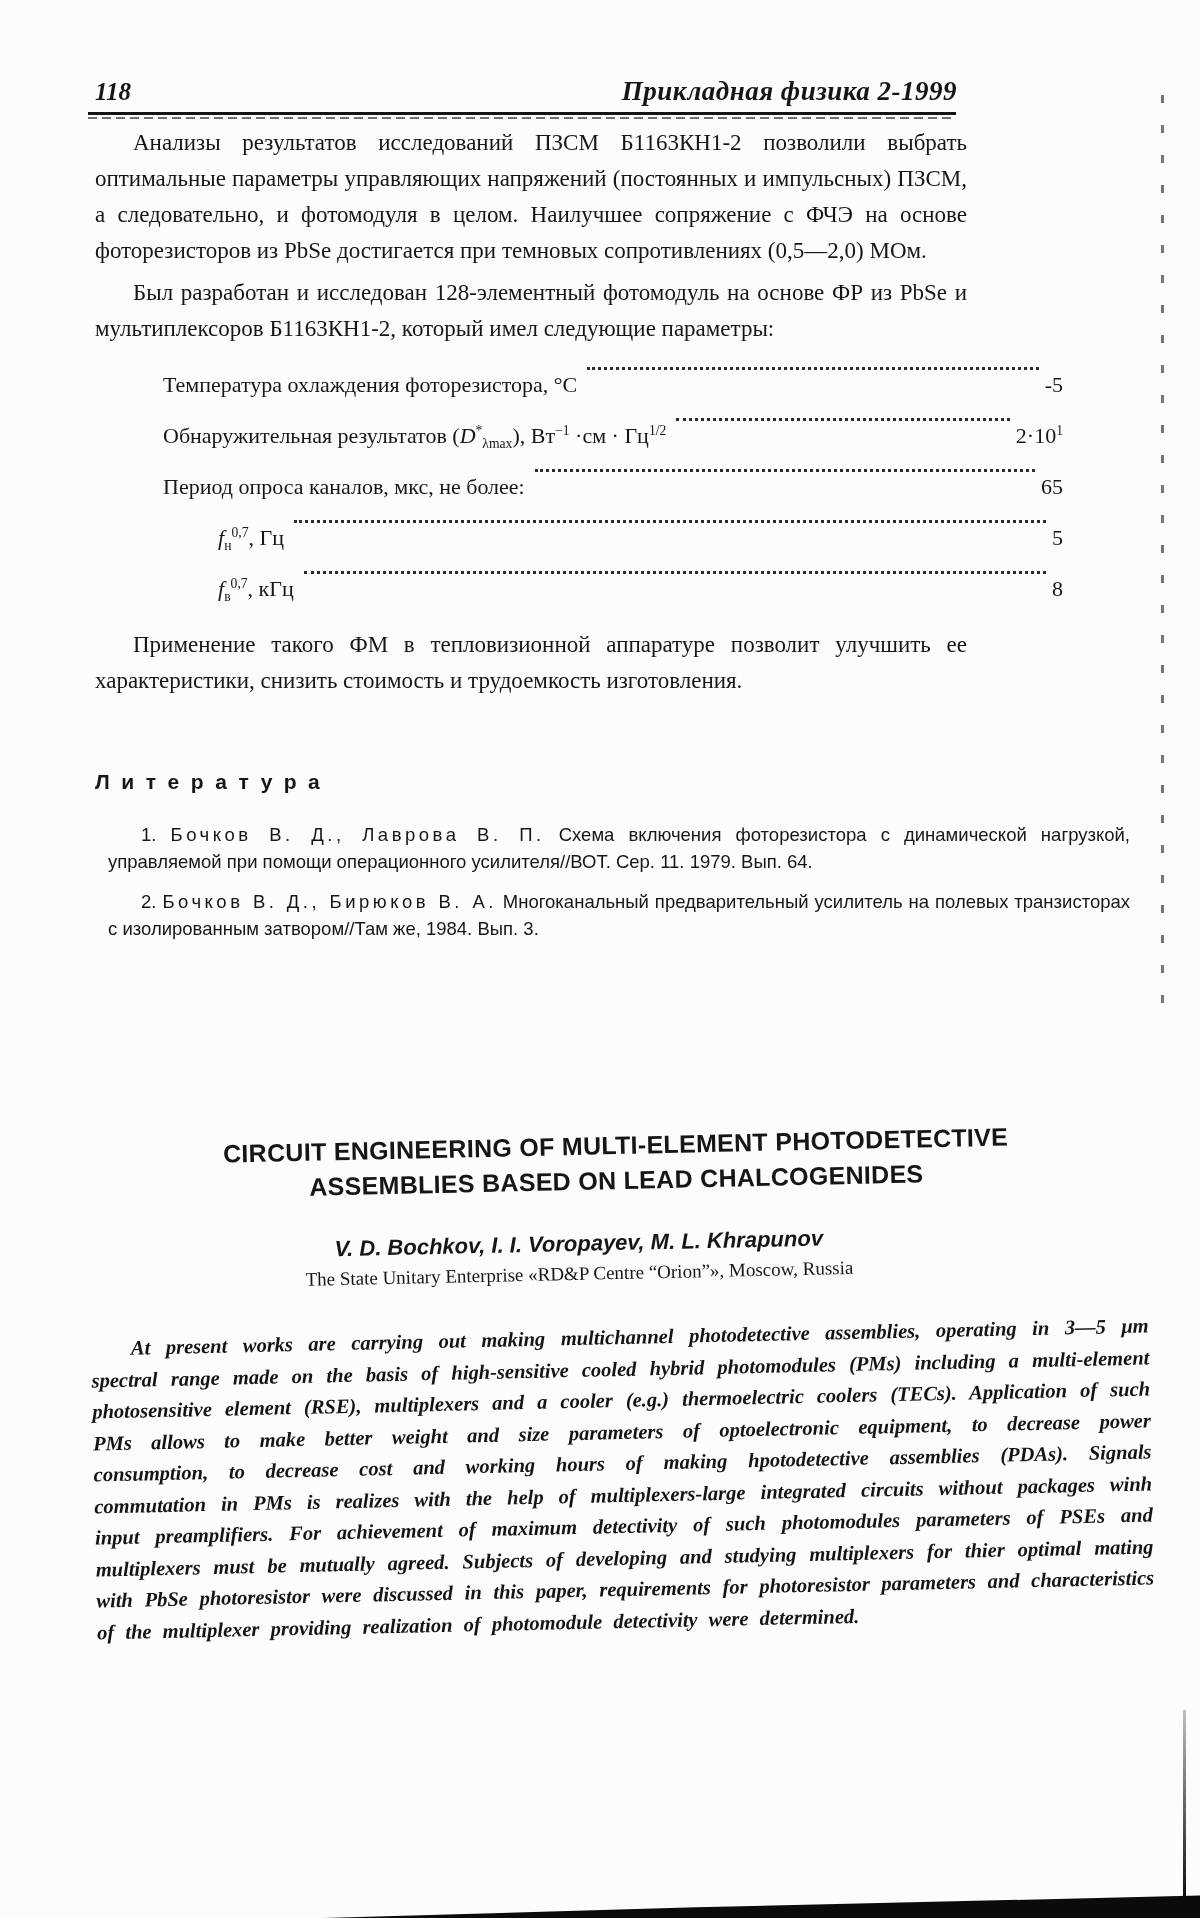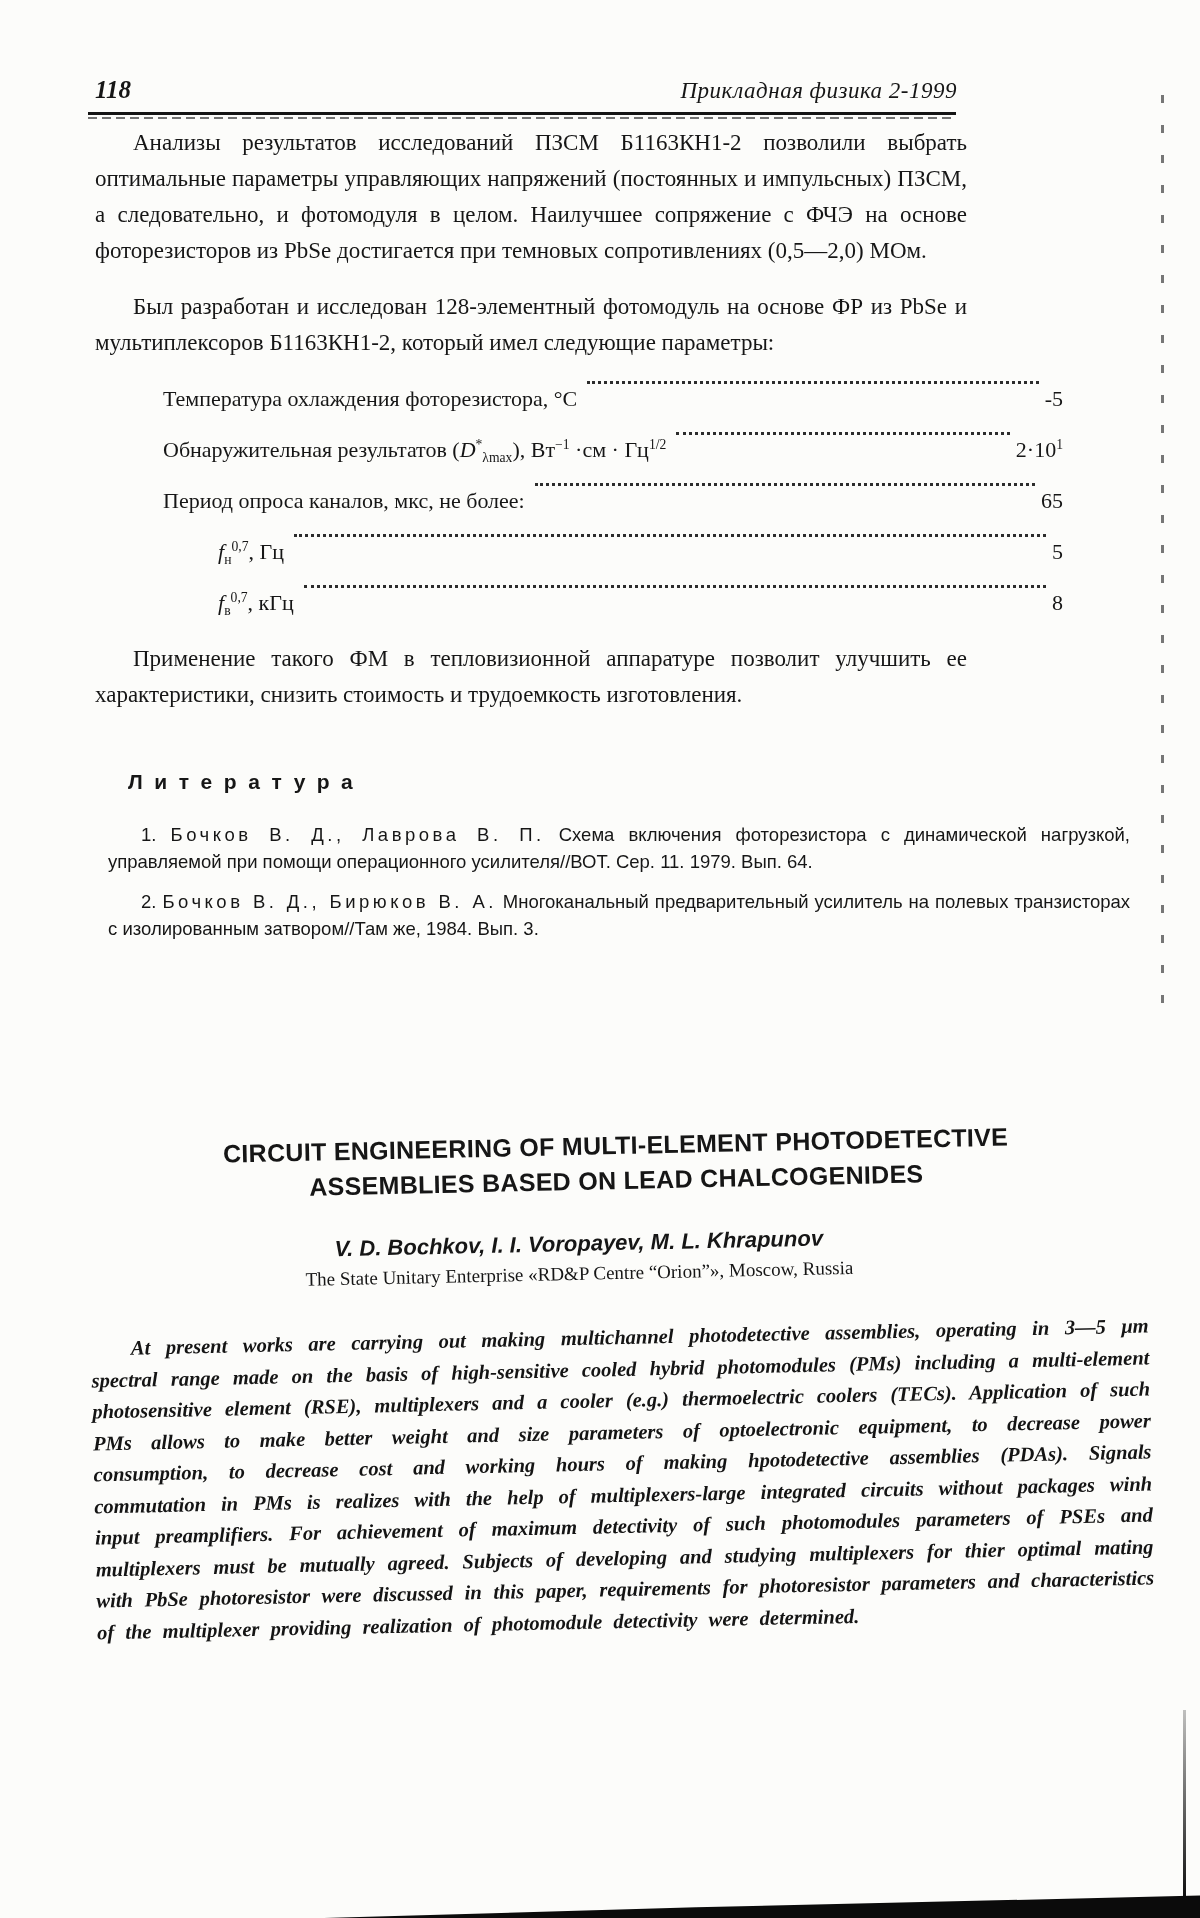--- a/index.html
+++ b/index.html
@@ -11,54 +11,54 @@
     color:#161616;
     font-family:"Liberation Serif", serif;
     overflow:hidden;
   }
   
   .header{
     position:absolute;left:95px;top:76px;width:862px;
     display:flex;justify-content:space-between;align-items:baseline;text-align:center;
   }
   .page-num{font-style:italic;font-weight:bold;font-size:25px;}
-  .journal{font-style:italic;font-weight:normal;font-size:23px;letter-spacing:.5px;}
+  .journal{font-style:italic;font-weight:bold;font-size:27px;letter-spacing:.5px;}
   .header-rule{
     position:absolute;left:88px;top:112px;width:868px;height:8px;
   }
   .header-rule .bar{height:3px;background:#141414;}
   .header-rule .dash{
     margin-top:2px;height:2px;
     background:repeating-linear-gradient(90deg,#444 0 9px,transparent 9px 14px);
     opacity:.75;
   }
   
   .main{
     position:absolute;left:95px;top:125px;width:872px;
     font-size:23px;line-height:36px;text-align:justify;
   }
   .main p{margin:0;text-indent:38px;}
-  .main p.p2{margin-top:20px;}
+  .main p.p2{margin-top:6px;}
   .main p.p3{margin-top:20px;}
   
   .params{margin:20px 0 0 68px;width:900px;font-size:22px;}
   .param-row{display:flex;align-items:flex-start;margin-bottom:15px;text-indent:0;}
   .param-row.indent{margin-left:55px;}
   .leader{flex:1;border-bottom:3px dotted #2c2c2c;margin:0 4px 5px 10px;min-width:40px;}
   .pval{white-space:nowrap;padding-left:2px;}
   .math-i{font-style:italic;}
   sup.s,sub.s{font-size:0.62em;line-height:0;}
   
   .lit{
     position:absolute;left:95px;top:768px;width:1048px;
     font-family:"Liberation Sans", sans-serif;
     font-size:18.5px;line-height:27px;text-align:justify;
   }
   .lit-heading{
-    margin-left:33px;font-weight:bold;font-size:21px;letter-spacing:.55em;
+    font-weight:bold;font-size:21px;letter-spacing:.55em;
   }
   .lit p{margin:13px;text-indent:33px;}
   .lit p:first-of-type{margin-top:26px;}
   .spaced{letter-spacing:3.5px;}
   
   .eng{
     position:absolute;left:92px;top:1128px;width:1058px;
     transform:rotate(-1.25deg);
   }
   .eng-title{

